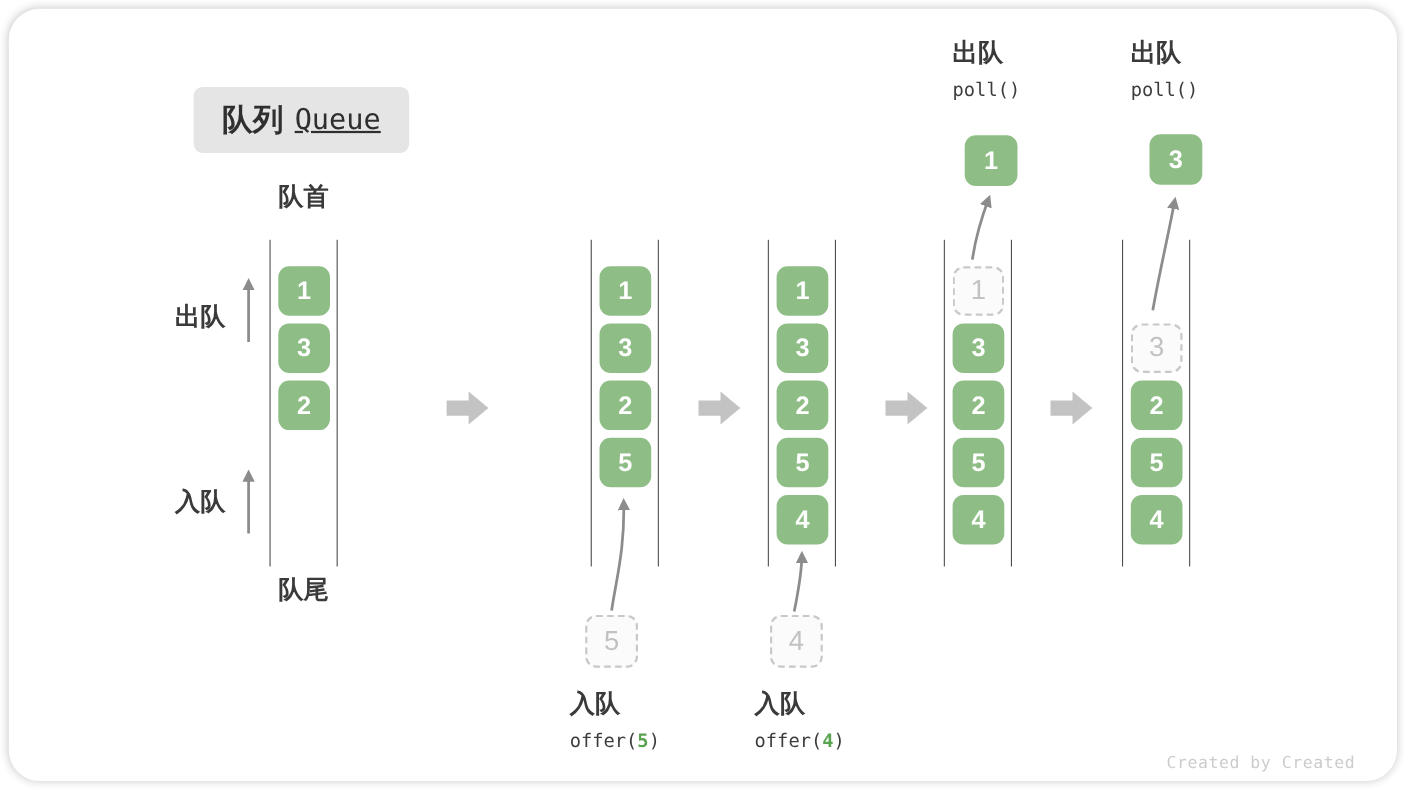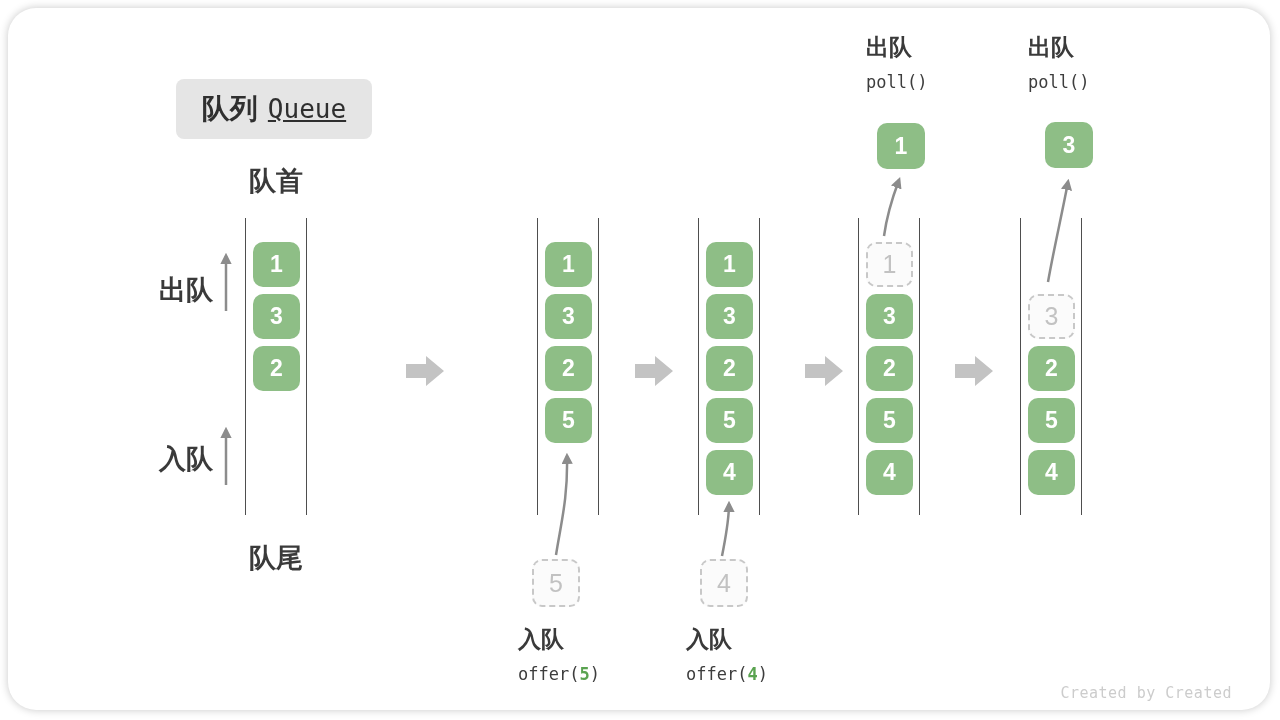--- a/index.html
+++ b/index.html
@@ -28,21 +28,21 @@
     box-shadow:0 0 9px rgba(0,0,0,.22);
   }
   .title-box{
     position:absolute;left:168px;top:43px;width:196px;height:60px;
     background:var(--title_bg);border-radius:8px;
     display:flex;align-items:center;justify-content:center;gap:10px;margin-top:28px;
   }
   .title-zh{font-size:28px;font-weight:700;color:#2f2f2f;}
   .title-en{font-family:"DejaVu Sans Mono",monospace;font-size:26px;color:#2f2f2f;text-decoration:underline;}
 
-  .lbl{position:absolute;font-size:27px;font-weight:700;color:var(--ink);white-space:nowrap;}
+  .lbl{position:absolute;font-size:23px;font-weight:700;color:var(--ink);white-space:nowrap;}
   .lbl.center62{width:62px;text-align:center;}
 
   .channel{
     position:absolute;top:210px;height:297px;width:62px;
     border-left:1.5px solid var(--wall);border-right:1.5px solid var(--wall);
   }
   .qbox{
     position:absolute;left:7px;width:47px;height:45px;border-radius:10px;
     background:var(--green);color:#ffffff;font-size:23px;font-weight:700;
     display:flex;align-items:center;justify-content:center;
@@ -79,21 +79,21 @@
 
 <div class="canvas">
   <div class="card">
 
     <div class="title-box">
       <span class="title-zh">队列</span>
       <span class="title-en">Queue</span>
     </div>
 
     <div class="lbl center62" style="left:237px;top:155px;">队首</div>
-    <div class="lbl center62" style="left:237px;top:532px;">队尾</div>
+    <div class="lbl center62" style="left:237px;top:513px;">队尾</div>
     <div class="lbl" style="left:151px;top:264px;">出队</div>
     <div class="lbl" style="left:151px;top:433px;">入队</div>
 
     <svg class="overlay" width="1280" height="720" viewBox="0 0 1280 720">
       <defs>
         <marker id="ah" markerWidth="4.5" markerHeight="4.5" refX="3.2" refY="2.25" orient="auto">
           <path d="M0,0 L4.5,2.25 L0,4.5 Z" fill="#8c8c8c"></path>
         </marker>
       </defs>
 

